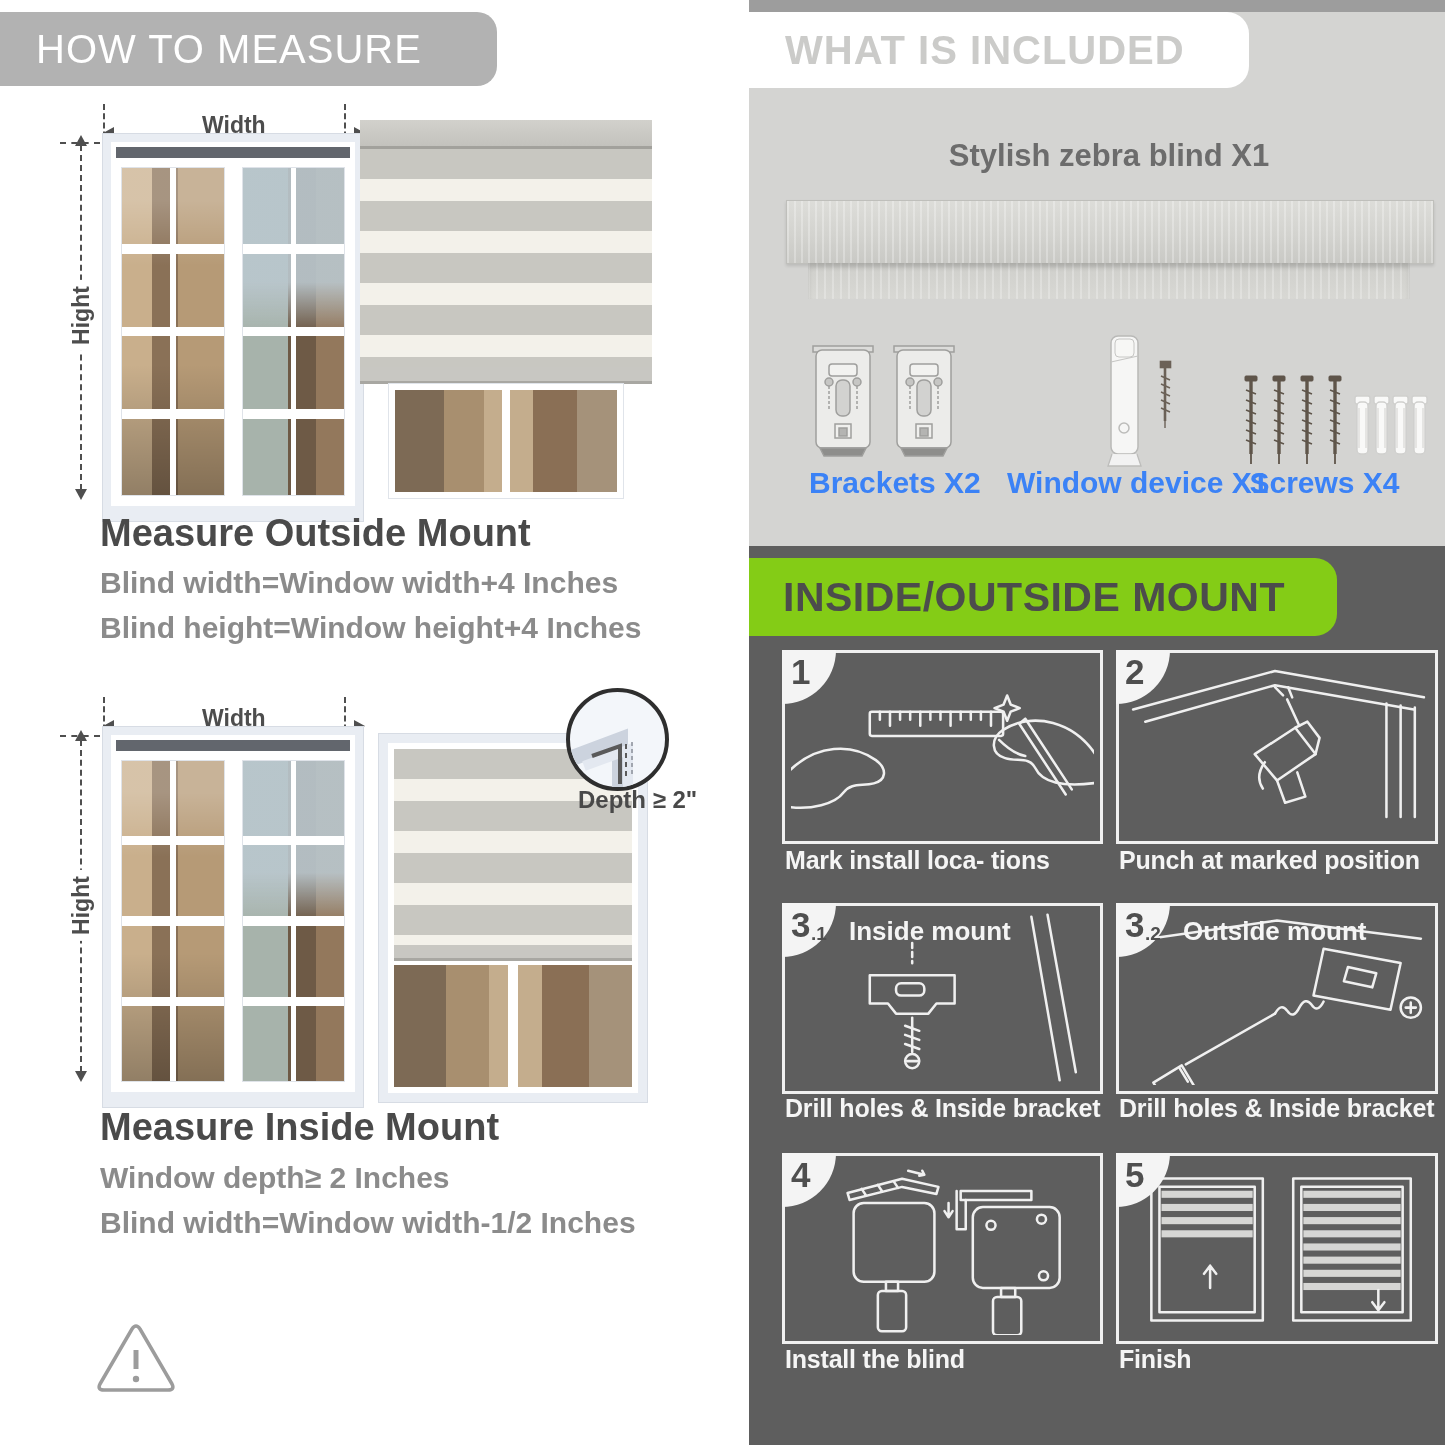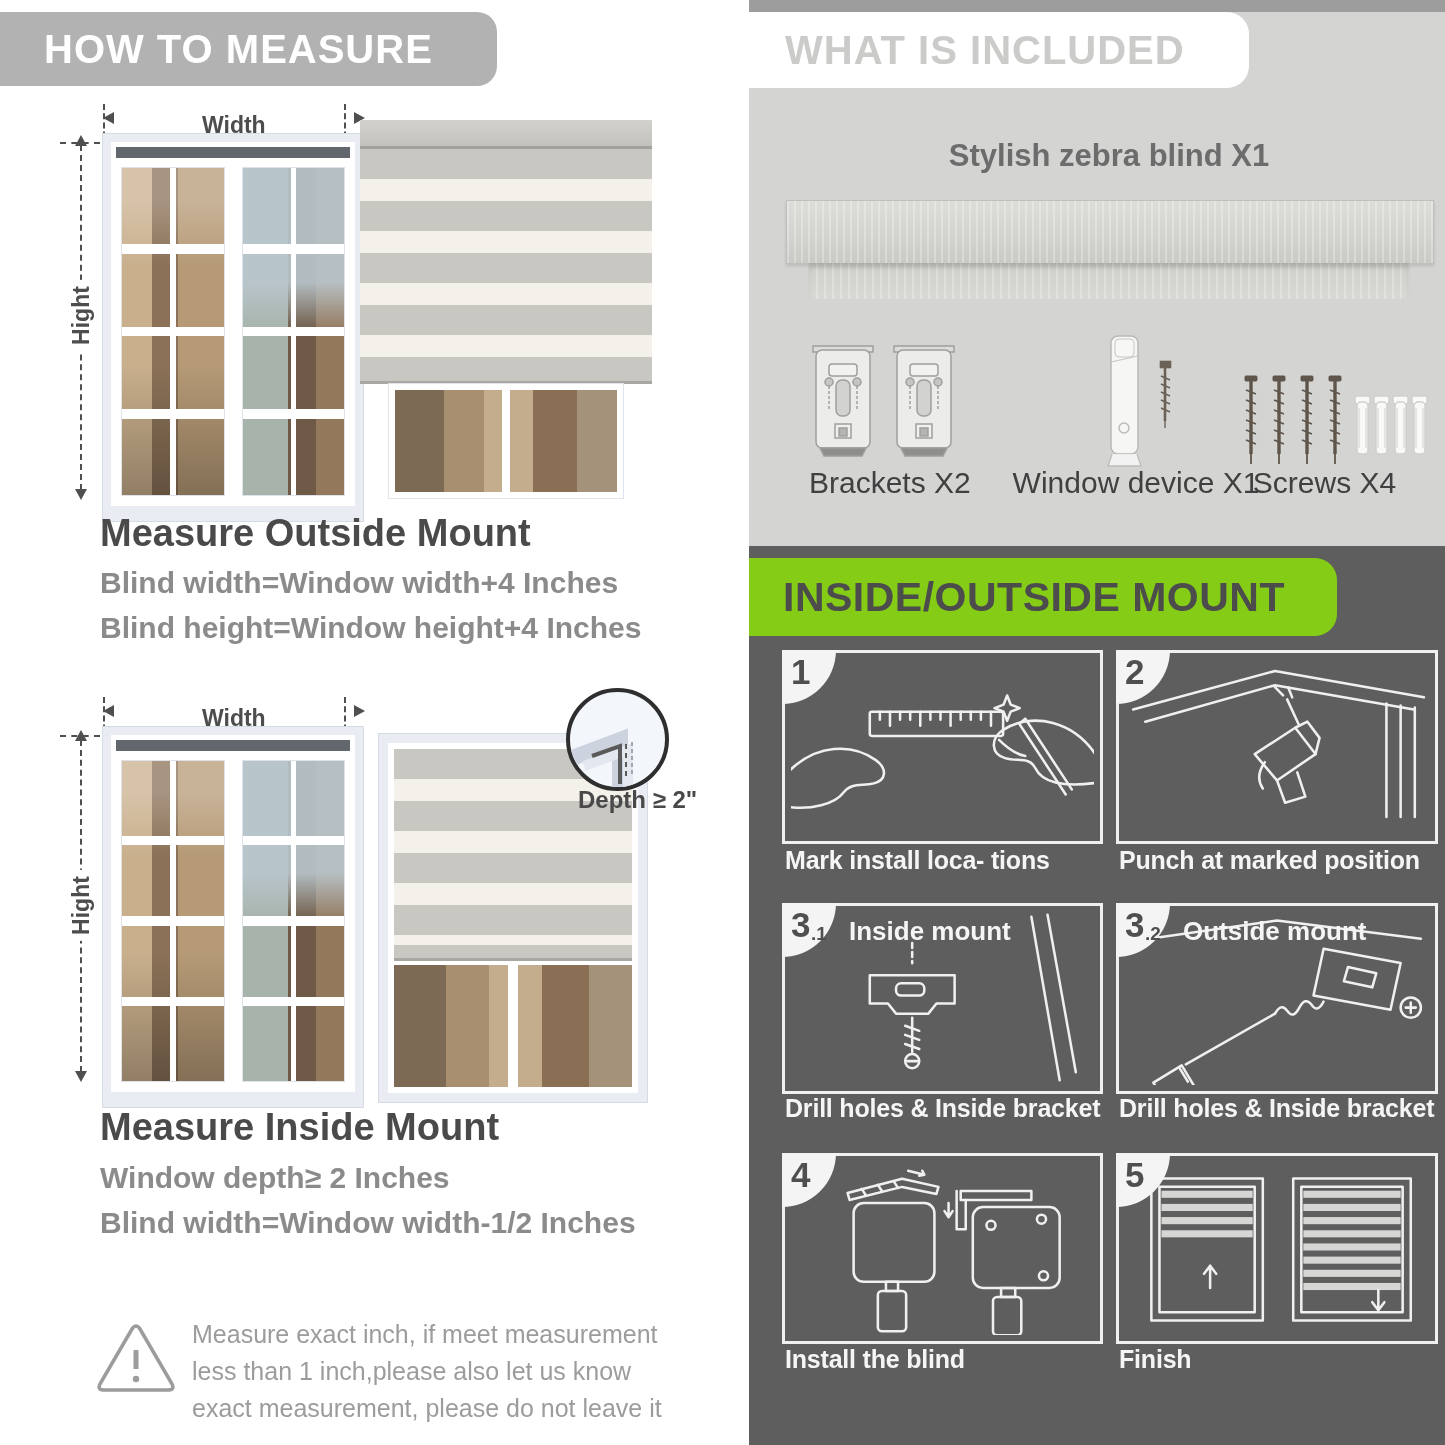--- a/index.html
+++ b/index.html
@@ -2,21 +2,21 @@
 <html><head>
 <meta charset="utf-8">
 <style>
   html,body{margin:0;padding:0;}
   body{font-family:"Liberation Sans",sans-serif;background:#fff;}
   #stage{position:relative;width:1445px;height:1445px;background:#fff;overflow:hidden;}
   .abs{position:absolute;}
 
   
   .htm-bar{left:0;top:12px;width:497px;height:74px;background:#b2b2b2;border-radius:0 20px 20px 0;}
-  .htm-bar span{display:block;line-height:74px;padding-left:36px;color:#fff;font-size:40px;font-weight:bold;letter-spacing:1px;white-space:nowrap;margin-left:8px;}
+  .htm-bar span{display:block;line-height:74px;padding-left:36px;color:#fff;font-size:40px;font-weight:normal;letter-spacing:1px;white-space:nowrap;}
 
   .sec-title{font-size:38px;font-weight:bold;color:#4a4a4a;white-space:nowrap;}
   .sec-line{font-size:30px;font-weight:bold;color:#8b8b8b;white-space:nowrap;}
 
   
   .winframe{background:#e9edf3;padding:9px 9px 16px 9px;box-shadow:0 0 0 1px #d7dce4 inset;}
   .winbody{background:#fff;padding:5px;height:calc(100% - 10px);display:flex;flex-direction:column;}
   .wintop{height:11px;background:#62666d;margin-bottom:4px;flex:none;}
   .sashes{flex:1;display:flex;gap:7px;background:#fff;}
   .sash{flex:1;border:5px solid #fff;box-shadow:0 0 0 1px #dfe3e9 inset;
@@ -31,21 +31,21 @@
       linear-gradient(180deg, rgba(255,255,255,.25) 0 10%, rgba(0,0,0,0) 30% 60%, rgba(0,0,0,.28) 100%),
       linear-gradient(90deg,#c9af8c 0 30%,#8a7157 30% 55%,#b69a76 55% 100%);}
   .sash.r{background-color:#9aa7ae;
     background-image:
       linear-gradient(90deg, rgba(0,0,0,0) 0 47.5%, #fff 47.5% 52.5%, rgba(0,0,0,0) 52.5% 100%),
       linear-gradient(180deg, rgba(0,0,0,0) 0 23.5%, #fff 23.5% 26.5%, rgba(0,0,0,0) 26.5% 48.5%, #fff 48.5% 51.5%, rgba(0,0,0,0) 51.5% 73.5%, #fff 73.5% 76.5%, rgba(0,0,0,0) 76.5% 100%),
       linear-gradient(180deg, rgba(186,199,206,.9) 0 35%, rgba(0,0,0,0) 50%),
       linear-gradient(90deg,#a7b3ab 0 45%,#6e5a46 45% 72%,#93785c 72% 100%);}
 
   
-  .harrow{display:flex;align-items:flex-start;gap:40px;}
+  .harrow{display:flex;align-items:flex-end;gap:40px;}
   .harrow .dash{flex:1;border-top:2px dashed #4f4f4f;}
   .ahl{width:0;height:0;border:6px solid transparent;border-right:11px solid #4f4f4f;border-left:none;flex:none;}
   .ahr{width:0;height:0;border:6px solid transparent;border-left:11px solid #4f4f4f;border-right:none;flex:none;}
   .harrow .lbl{font-size:23px;font-weight:bold;color:#4d4d4d;padding:0 8px;white-space:nowrap;}
   .vtick{border-left:2px dashed #4f4f4f;width:0;}
   .htick{border-top:2px dashed #4f4f4f;height:0;}
   .varrow{width:0;border-left:2px dashed #4f4f4f;}
   .varrow:before,.varrow:after{content:"";position:absolute;left:-7px;width:0;height:0;border:6px solid transparent;}
   .varrow:before{top:-10px;border-bottom:11px solid #4f4f4f;border-top:none;}
   .varrow:after{bottom:-10px;border-top:11px solid #4f4f4f;border-bottom:none;}
@@ -76,21 +76,21 @@
   .bigrail{left:37px;top:200px;width:646px;height:62px;border:1px solid #bfbfbb;
     background:
       repeating-linear-gradient(90deg, rgba(255,255,255,.28) 0 2px, rgba(0,0,0,0) 2px 7px),
       linear-gradient(180deg,#dddDD9 0%,#d3d3cf 55%,#c9c9c5 100%);
     box-shadow:0 2px 3px rgba(0,0,0,.12);}
   .bigrail-fabric{left:59px;top:263px;width:602px;height:36px;
     background:
       repeating-linear-gradient(90deg, rgba(255,255,255,.25) 0 2px, rgba(0,0,0,0) 2px 8px),
       linear-gradient(180deg,#cfcfcb,#d8d8d4);
     box-shadow:inset 0 4px 5px rgba(0,0,0,.18);}
-  .item-lbl{top:466px;font-size:30px;font-weight:normal;color:#404040;text-align:center;white-space:nowrap;}
+  .item-lbl{top:466px;font-size:30px;font-weight:bold;color:#3b82f6;text-align:center;white-space:nowrap;}
 
   .panel-dark{left:0;top:546px;width:720px;height:899px;background:#5e5e5e;}
   .mo-bar{left:0;top:558px;width:588px;height:78px;background:#84cc16;border-radius:0 22px 22px 0;}
   .mo-bar span{display:block;line-height:78px;padding-left:34px;font-size:41px;font-weight:bold;color:#4c4c4c;letter-spacing:.5px;white-space:nowrap;}
 
   .tile{border:3px solid #f0f0f0;}
   .tile svg{position:absolute;left:6px;top:6px;width:calc(100% - 12px);height:calc(100% - 12px);}
   .badge{position:absolute;left:-3px;top:-3px;width:54px;height:54px;background:#f4f4f4;border-radius:0 0 100% 0;}
   .badge .n{position:absolute;left:9px;top:2px;font-size:35px;font-weight:bold;color:#4f4f4f;}
   .badge .s{position:absolute;left:29px;top:20px;font-size:19px;font-weight:bold;color:#4f4f4f;}
@@ -188,21 +188,20 @@
 
   <div class="abs sec-title" style="left:100px;top:1106px;">Measure Inside Mount</div>
   <div class="abs sec-line" style="left:100px;top:1161px;">Window depth≥ 2 Inches</div>
   <div class="abs sec-line" style="left:100px;top:1206px;">Blind width=Window width-1/2 Inches</div>
 
   <svg class="abs" style="left:96px;top:1322px;" width="80" height="74" viewBox="0 0 80 74">
     <path d="M36 7 Q40 1 44 7 L76 62 Q79 68 72 68 L8 68 Q1 68 4 62 Z" fill="none" stroke="#9c9c9c" stroke-width="3.5" stroke-linejoin="round"></path>
     <line x1="40" y1="28" x2="40" y2="47" stroke="#9c9c9c" stroke-width="5"></line>
     <circle cx="40" cy="57" r="3.2" fill="#9c9c9c"></circle>
   </svg>
-  <div class="abs warn-text" style="left:192px;top:1316px;width:470px;">Measure exact inch, if meet measurement less than 1 inch,please also let us know exact measurement, please do not leave it</div>
 
   <div class="abs right-col">
     <div class="abs panel-top"></div>
     <div class="abs top-strip"></div>
     <div class="abs wi-bar">
       <span>WHAT IS INCLUDED</span>
     </div>
     <div class="abs product-lbl">Stylish zebra blind X1</div>
 
     <div class="abs bigrail"></div>

